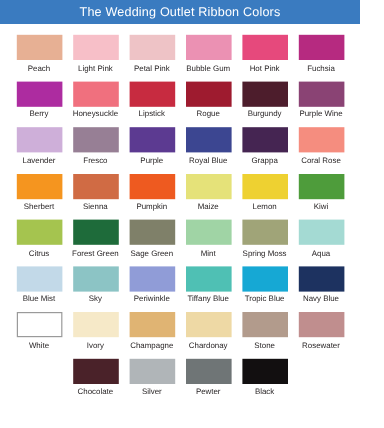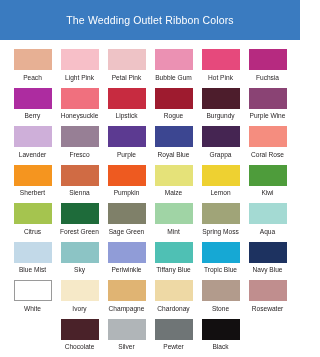--- a/index.html
+++ b/index.html
@@ -17,21 +17,21 @@
   }
   .page {
     width: 300px;
     height: 357px;
     position: relative;
     background: #ffffff;
     box-sizing: border-box;
   }
   .header {
     width: 100%;
-    height: 40px;
+    height: 20px;
     background: #3a7bc0;
     display: flex;
     align-items: center;
     justify-content: center;
     box-sizing: border-box;
     text-align: right;
   }
   .header-title {
     color: #ffffff;
     font-size: 10.5px;

